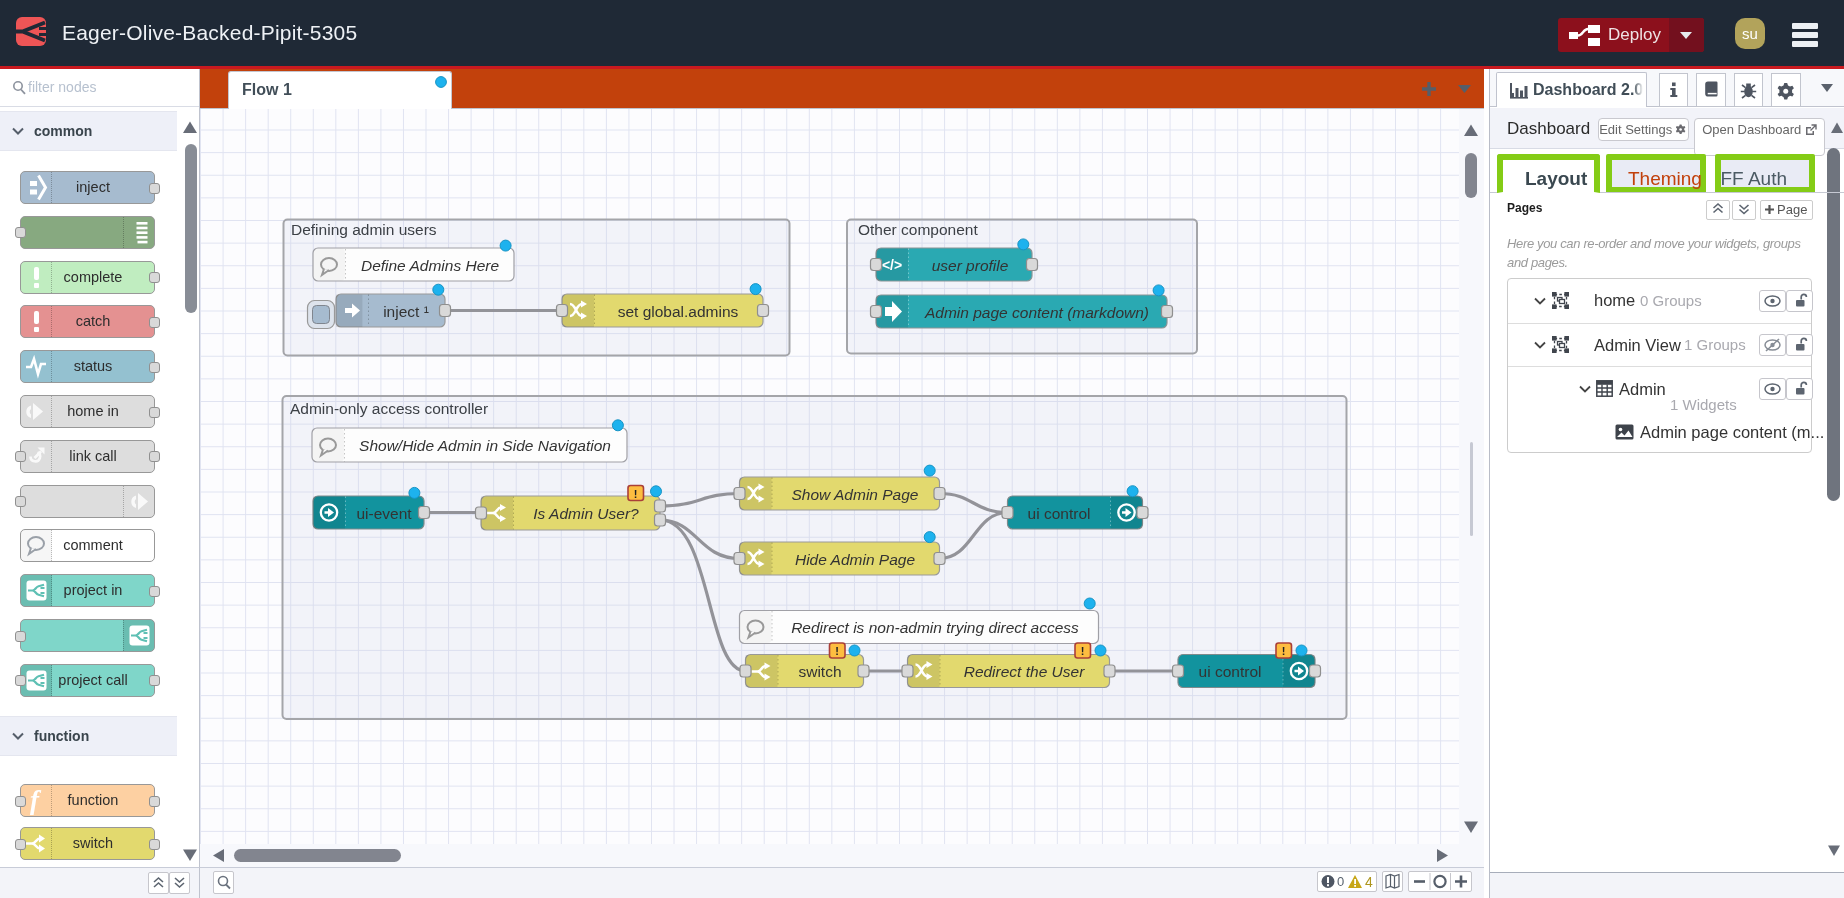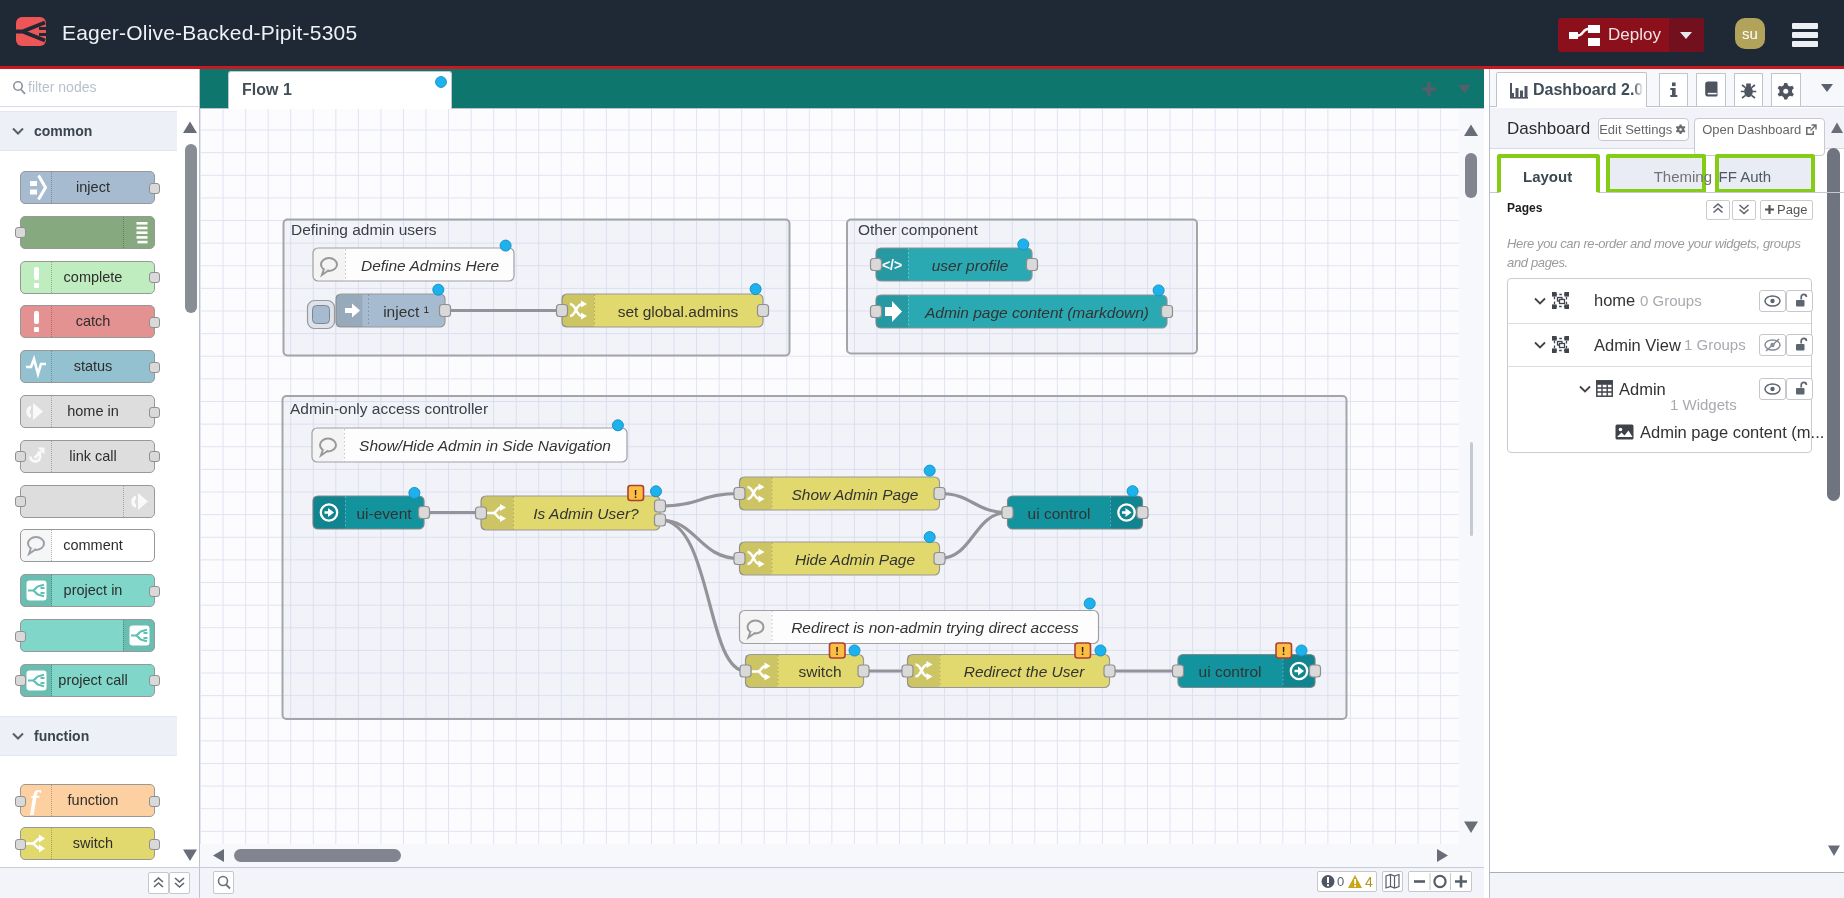--- a/index.html
+++ b/index.html
@@ -30,40 +30,40 @@
   .pnode .ic { position:absolute; top:0; width:31px; height:31px; }
   .pnode .icl { left:0; border-right:1px dotted rgba(0,0,0,0.25); border-radius:4px 0 0 4px; }
   .pnode .icr { right:0; border-left:1px dotted rgba(0,0,0,0.25); border-radius:0 4px 4px 0; }
   .pnode .lb { position:absolute; top:0; line-height:31px; width:100%; text-align:center; }
   .pnode .lbl { padding-left:11px; }
   .pnode .lbr { padding-right:26px;margin-top:40px; }
   .pport { position:absolute; width:11px; height:11px; background:#d9d9d9; border:1px solid #909090; border-radius:3px; top:10.5px; }
   .pportl { left:-6px; } .pportr { right:-6px; }
 
   
-  #tabbar { left:200px; top:69px; width:1284px; height:40px; background:#0f766e; border-bottom:1px solid #bfc3ce; }
+  #tabbar { left:200px; top:69px; width:1284px; height:40px; background:#c2410c; border-bottom:1px solid #bfc3ce; }
   #flowtab { position:absolute; left:28px; top:2px; width:224px; height:38px; background:#fff; border:1px solid #c3c6d0; border-bottom:none; border-radius:3px 3px 0 0; }
   #flowtab .t { position:absolute; left:13px; top:0; line-height:36px; font-size:16px; font-weight:bold; color:#414e58; }
   #grid { left:200px; top:109px; width:1284px; height:735px; background-color:#fcfcfe;
       background-image:linear-gradient(to right, #e0e3f1 1px, transparent 1px), linear-gradient(to bottom, #e0e3f1 1px, transparent 1px);
       background-size:22.55px 22.63px; background-position:0.05px 20.5px; }
   #cansvg { left:200px; top:109px; }
   #hscroll { left:200px; top:844px; width:1284px; height:24px; background:#f7f8fc; }
   #canfoot { left:200px; top:867px; width:1284px; height:31px; background:#f3f4f9; border-top:1px solid #c8ccd8; }
   #palfoot { left:0; top:867px; width:200px; height:31px; background:#f3f4f9; border-top:1px solid #c8ccd8; border-right:1px solid #bfc3ce; }
   .fbtn { position:absolute; background:#fff; border:1px solid #c6c6cc; border-radius:2px; }
 
   
   #sidebar { left:1489px; top:69px; width:355px; height:829px; background:#fff; border-left:1px solid #b9bdc8; }
   #stabrow { position:absolute; left:0; top:0; width:355px; height:38px; background:#f7f8fb; border-bottom:1px solid #c0c3ce; }
   #dbtab { position:absolute; left:6px; top:3px; width:151px; height:35px; background:#fff; border:1px solid #c0c3ce; border-bottom:none; border-radius:2px 2px 0 0; }
   .sibtn { position:absolute; top:4px; height:34px; background:#fff; border:1px solid #c2c5ce; }
   #dashrow { position:absolute; left:0; top:39px; width:354px; height:41px; background:#f2f3f9; border-bottom:1px solid #d8dbe5; }
   .sbtn { position:absolute; background:#fff; border:1px solid #c9c9cf; border-radius:4px; color:#666; font-size:13px; }
-  .stab { position:absolute; top:85px; height:39px; border:4px solid #84cc16; font-size:15px; }
+  .stab { position:absolute; top:85px; height:39px; border:6px solid #84cc16; font-size:19px; }
   #pagesbtns .b { position:absolute; background:#fff; border:1px solid #ccc; border-radius:2px; }
   .tree-co { color:#a9a9af; }
 </style>
 </head>
 <body>
 <div class="abs" id="header"></div>
 <div class="abs" id="redline"></div>
 <div class="abs" id="logo">
   <svg width="30" height="29">
     <path d="M0,14.5 h8 M6.5,14.5 L29,5.5 M6.5,14.5 L29,23.5" stroke="#1f2936" stroke-width="4" fill="none"></path>
@@ -591,21 +591,21 @@
     <div class="sbtn" style="left:204px;top:10px;width:131px;height:38px;text-align:center;line-height:21px">Open Dashboard <svg width="12" height="11" style="vertical-align:-1px">
           <path d="M1,3 h5 v1.5 h-3.5 v5 h5 V7 H9 v4 H1 z" fill="#6b6b70"></path>
           <path d="M6.5,1 H11 v4.5 M11,1 L5.5,6.5" stroke="#6b6b70" stroke-width="1.4" fill="none"></path>
         </svg></div>
   </div>
 
   <div class="stab" style="left:7px;width:103px;background:#fff;border-bottom:1px solid #fff;border-radius:3px 3px 0 0;z-index:2">
       <span style="position:absolute;left:22px;top:0;line-height:37px;font-weight:bold;color:#3a4850">Layout</span>
     </div>
   <div class="stab" style="left:116px;width:100px;background:#e9ebf5;border-radius:2px 2px 0 0">
-      <span style="position:absolute;left:10px;width:100%;text-align:right;top:0;line-height:37px;color:#737373">Theming</span>
+      <span style="position:absolute;left:16px;width:100%;text-align:left;top:0;line-height:37px;color:#c2410c">Theming</span>
     </div>
   <div class="stab" style="left:224.5px;width:100px;background:#e9ebf5;border-radius:2px 2px 0 0">
       <span style="position:absolute;left:0;width:100%;top:0;line-height:37px;color:#4b5a63">FF Auth</span>
     </div>
   <div style="position:absolute;left:0;top:123px;width:355px;height:1px;background:#c6c9d3;z-index:1"></div>
 
   <div style="position:absolute;left:17px;top:132px;font-size:12px;font-weight:bold;color:#1d1d1d">Pages</div>
   <div id="pagesbtns">
     <div class="b" style="left:215.5px;top:130.5px;width:24px;height:20px"><svg width="22" height="18">
           <path d="M6.5,10 l4.5,-4 4.5,4 M6.5,14.5 l4.5,-4 4.5,4" stroke="#5d6570" stroke-width="1.6" fill="none" transform="translate(0,-3)"></path>

